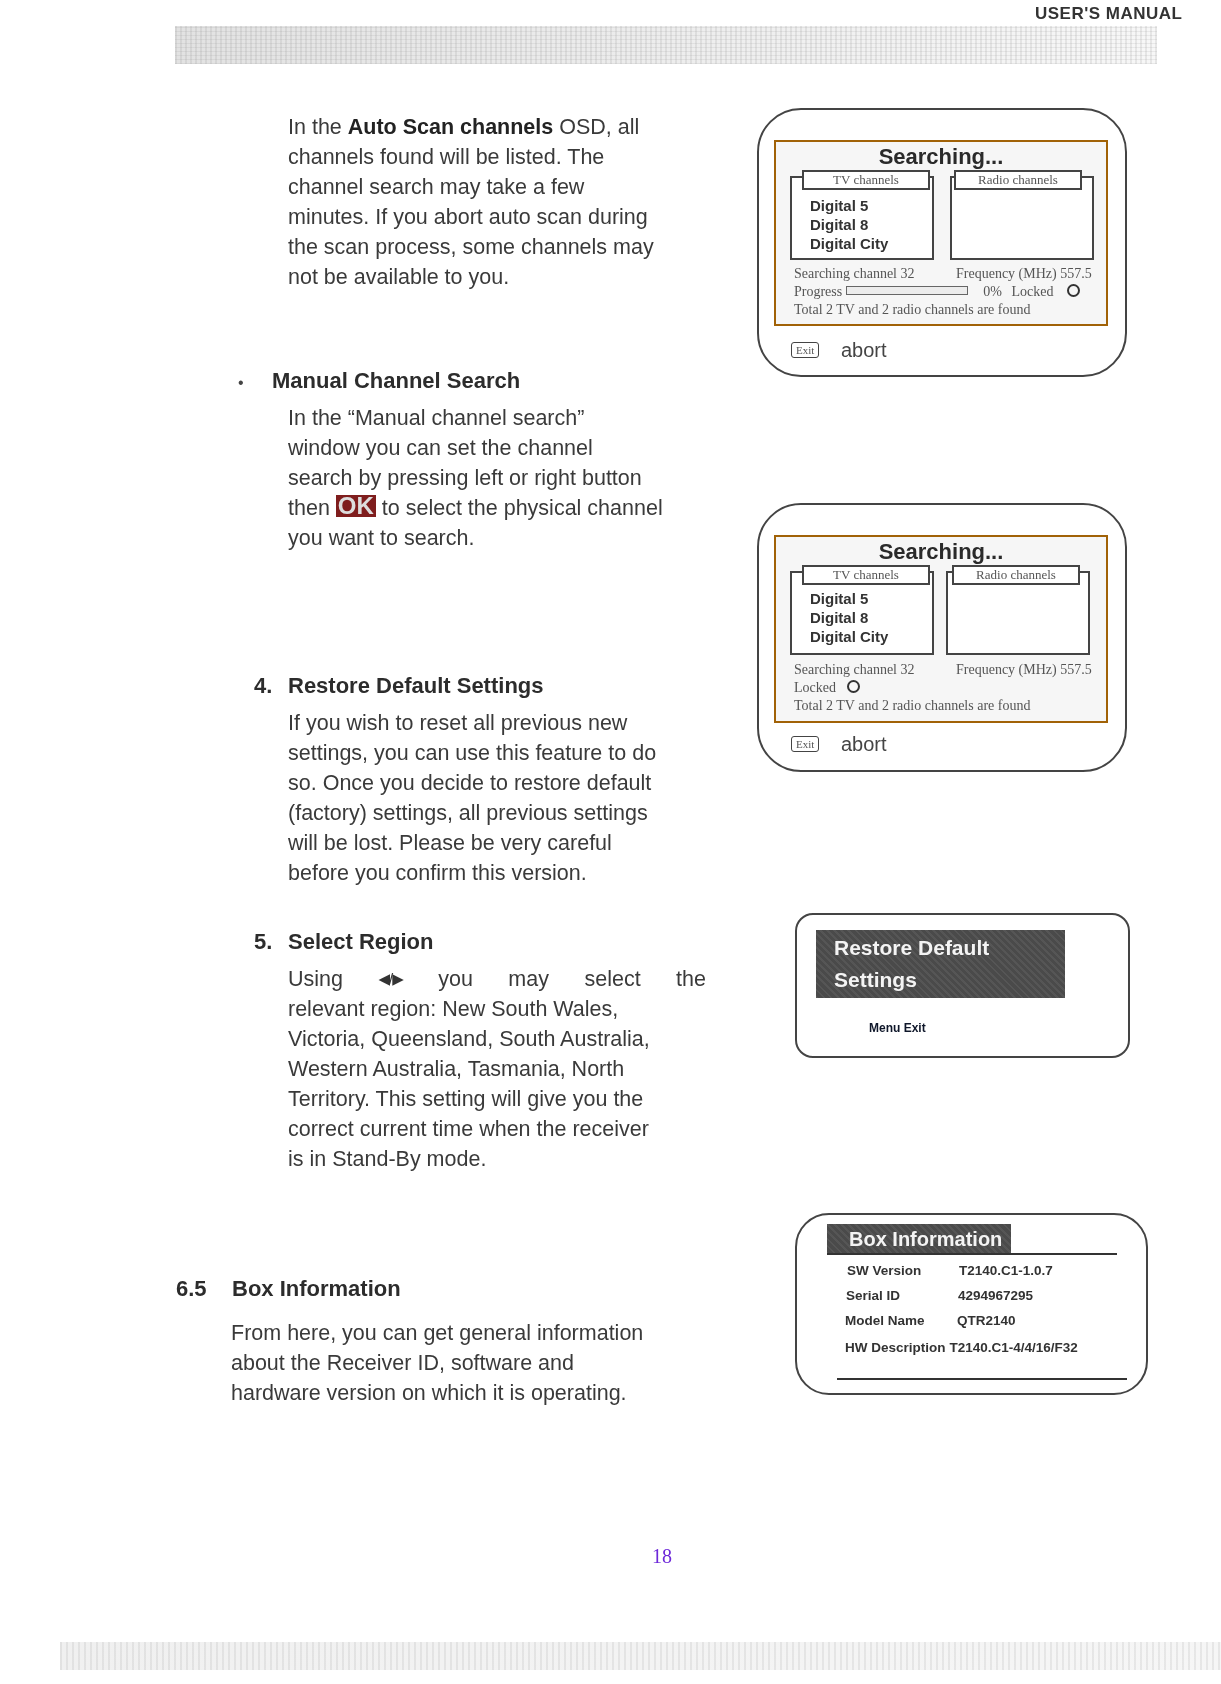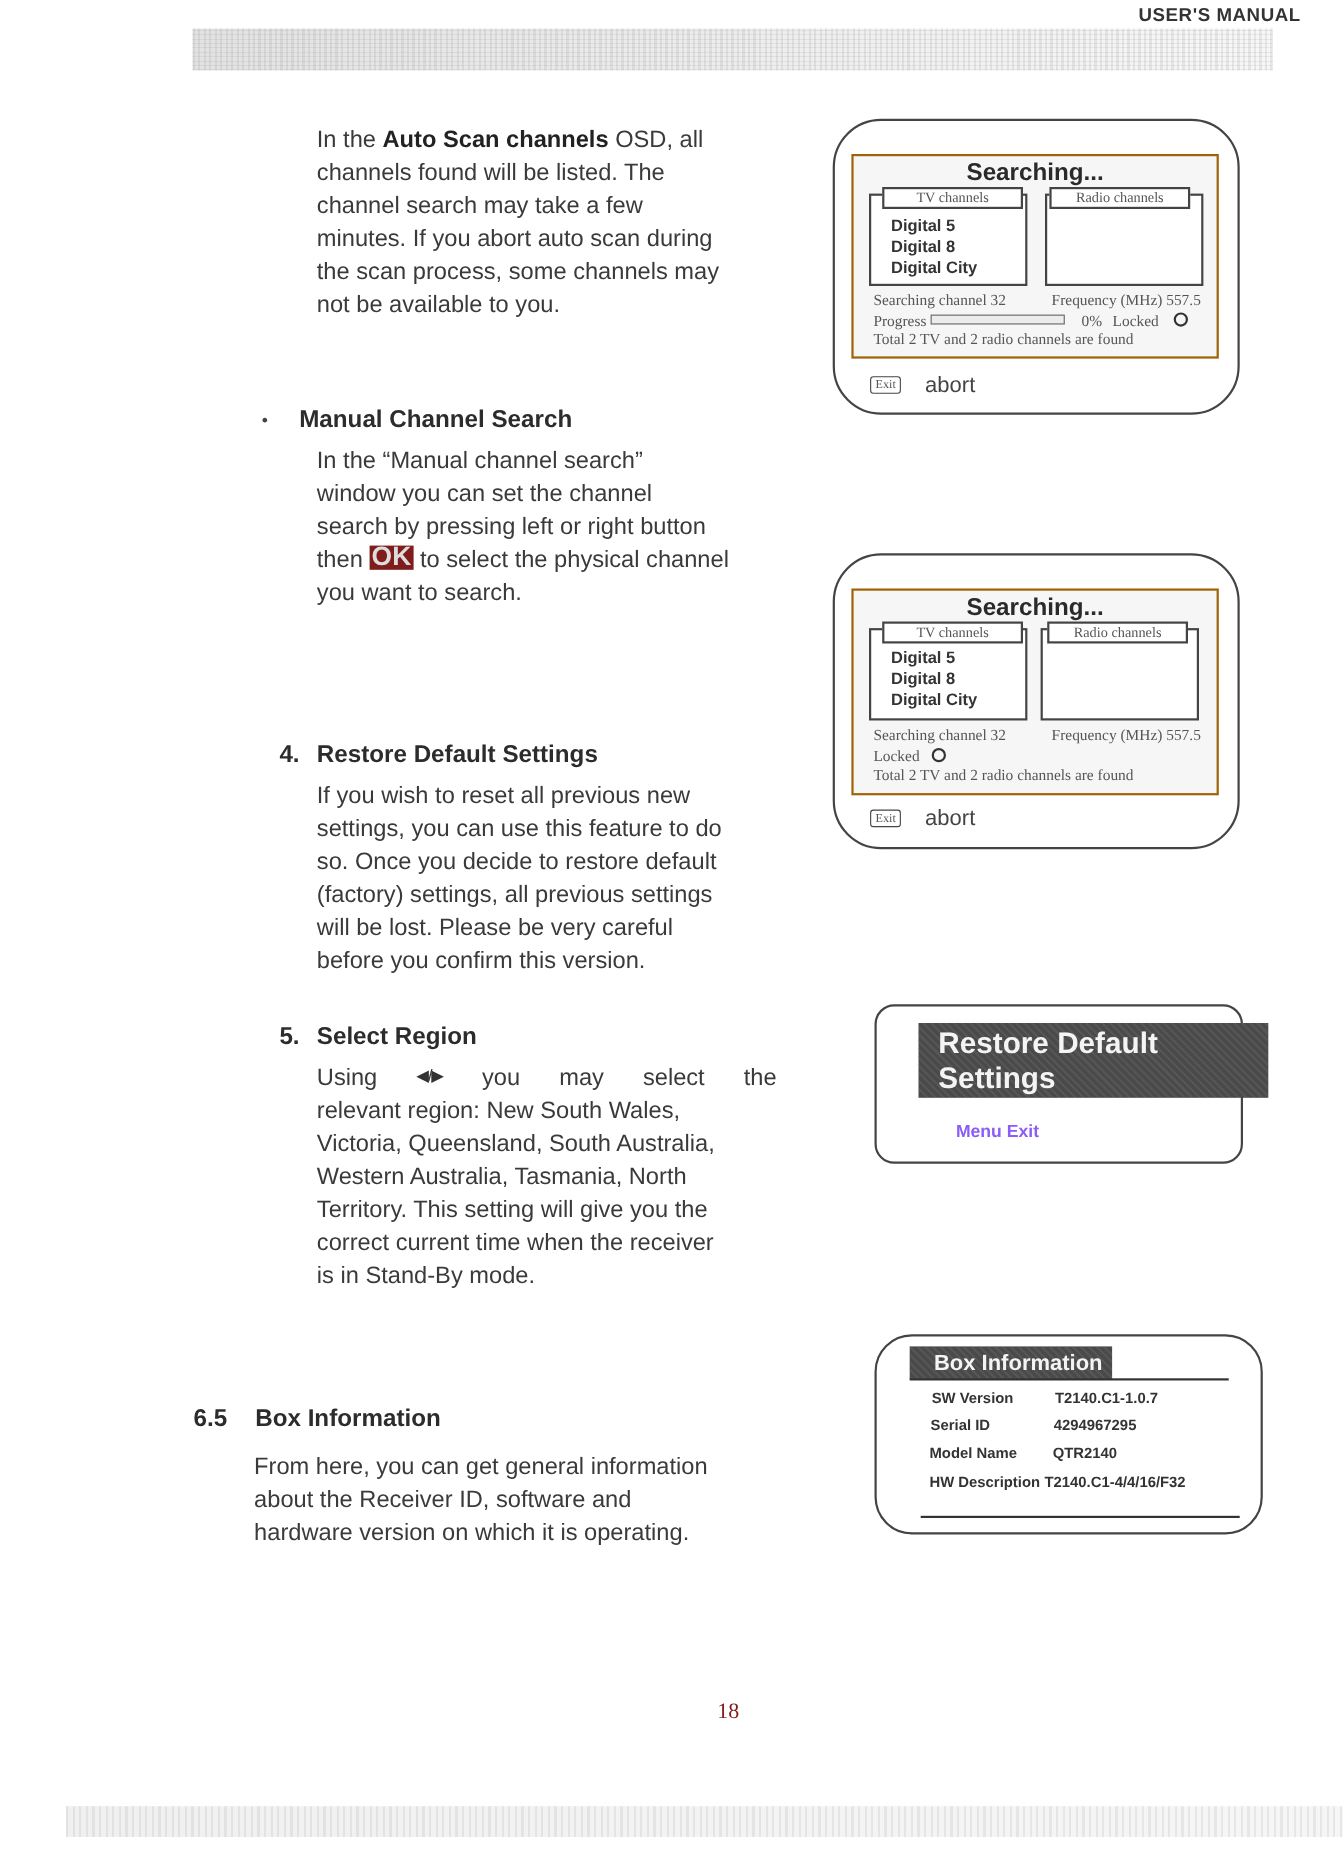--- a/index.html
+++ b/index.html
@@ -34,21 +34,21 @@
   }
   .para b { color: #222; }
   .heading { font-size: 22px; font-weight: bold; color: #2c2c2c; }
   .num { font-size: 22px; font-weight: bold; color: #2c2c2c; }
   .bullet { font-size: 16px; color: #444; }
   .okkey {
     display: inline-block; background: #7f1d1d; color: #ddd; font-weight: bold; font-size: 24px;
     line-height: 22px; padding: 0 2px; vertical-align: 1px;
   }
   .arrows { font-size: 15px; letter-spacing: -1px; color: #333; vertical-align: 2px; }
-  .pagenum { left: 652px; top: 1545px; font-family: "Liberation Serif", serif; font-size: 20px; color: #7f1d1d; }
+  .pagenum { left: 652px; top: 1545px; font-family: "Liberation Serif", serif; font-size: 20px; color: #6d28d9; }
 
   
   .osd-frame {
     border: 2px solid #444; border-radius: 44px; background: #fff;
   }
   .osd-inner {
     border: 2px solid #a16207; background: #f6f6f6;
   }
   .osd-title { font-size: 22px; font-weight: bold; text-align: center; color: #2a2a2a; }
   .chan-box { border: 2px solid #444; background: #fff; }
@@ -65,21 +65,21 @@
     color: #555; padding: 0 4px; line-height: 14px;
   }
   .abort-text { font-size: 20px; color: #444; }
 
   .dark-band {
     background:
       repeating-linear-gradient(45deg, rgba(120,120,120,0.25) 0 2px, rgba(0,0,0,0) 2px 5px),
       #4a4a4a;
     color: #f4f4f4; font-weight: bold;
   }
-  .small-bold { font-size: 16px; font-weight: bold; color: #8b5cf6; padding-left: 44px; }
+  .small-bold { font-size: 12px; font-weight: bold; color: #0f172a; padding-left: 44px; }
   .info-row { font-size: 13.5px; font-weight: bold; color: #333; white-space: nowrap; }
   .rule { background: #333; height: 2px; }
 </style>
 </head>
 <body>
 
 <div class="abs hdr-title">USER'S MANUAL</div>
 <div class="abs hdr-band"></div>
 
 <div class="abs para" style="left:288px; top:112px; width:418px;">
@@ -184,21 +184,21 @@
       <span>Locked</span>
       <span style="margin-left:8px" class="circle"></span>
     </div>
     <div class="abs serif-line" style="left:18px; top:161px;">Total 2 TV and 2 radio channels are found</div>
   </div>
   <div class="abs exit-key" style="left:32px; top:231px;">Exit</div>
   <div class="abs abort-text" style="left:82px; top:228px;">abort</div>
 </div>
 
 <div class="abs osd-frame" style="left:795px; top:913px; width:331px; height:141px; border-radius:18px;">
-  <div class="abs dark-band" style="left:19px; top:15px; width:318px; height:68px; font-size:27px; line-height:32px; padding:2px 0 0 18px; box-sizing:border-box;margin-left:19px;">
+  <div class="abs dark-band" style="left:19px; top:15px; width:249px; height:68px; font-size:21px; line-height:32px; padding:2px 0 0 18px; box-sizing:border-box;">
     <div>Restore Default</div>
     <div>Settings</div>
   </div>
   <div class="abs small-bold" style="left:28px; top:106px;">Menu Exit</div>
 </div>
 
 <div class="abs osd-frame" style="left:795px; top:1213px; width:349px; height:178px; border-radius:34px;">
   <div class="abs dark-band" style="left:30px; top:9px; width:184px; height:30px; font-size:20px; line-height:30px; padding-left:22px; box-sizing:border-box;">
     <span>Box Information</span>
   </div>

